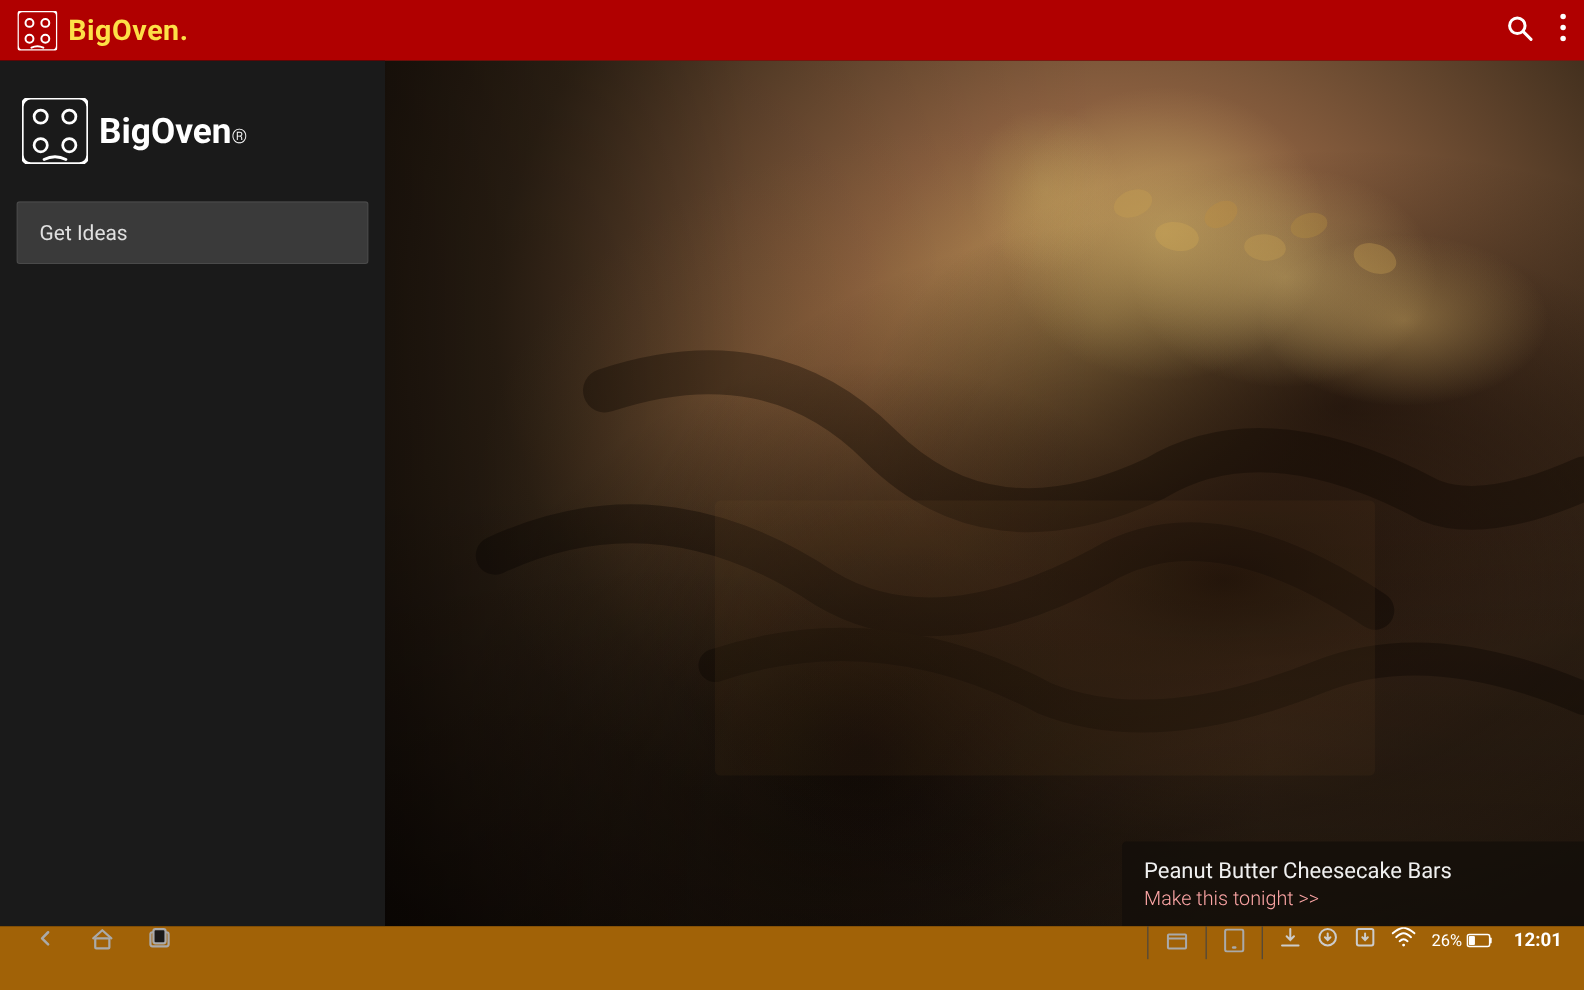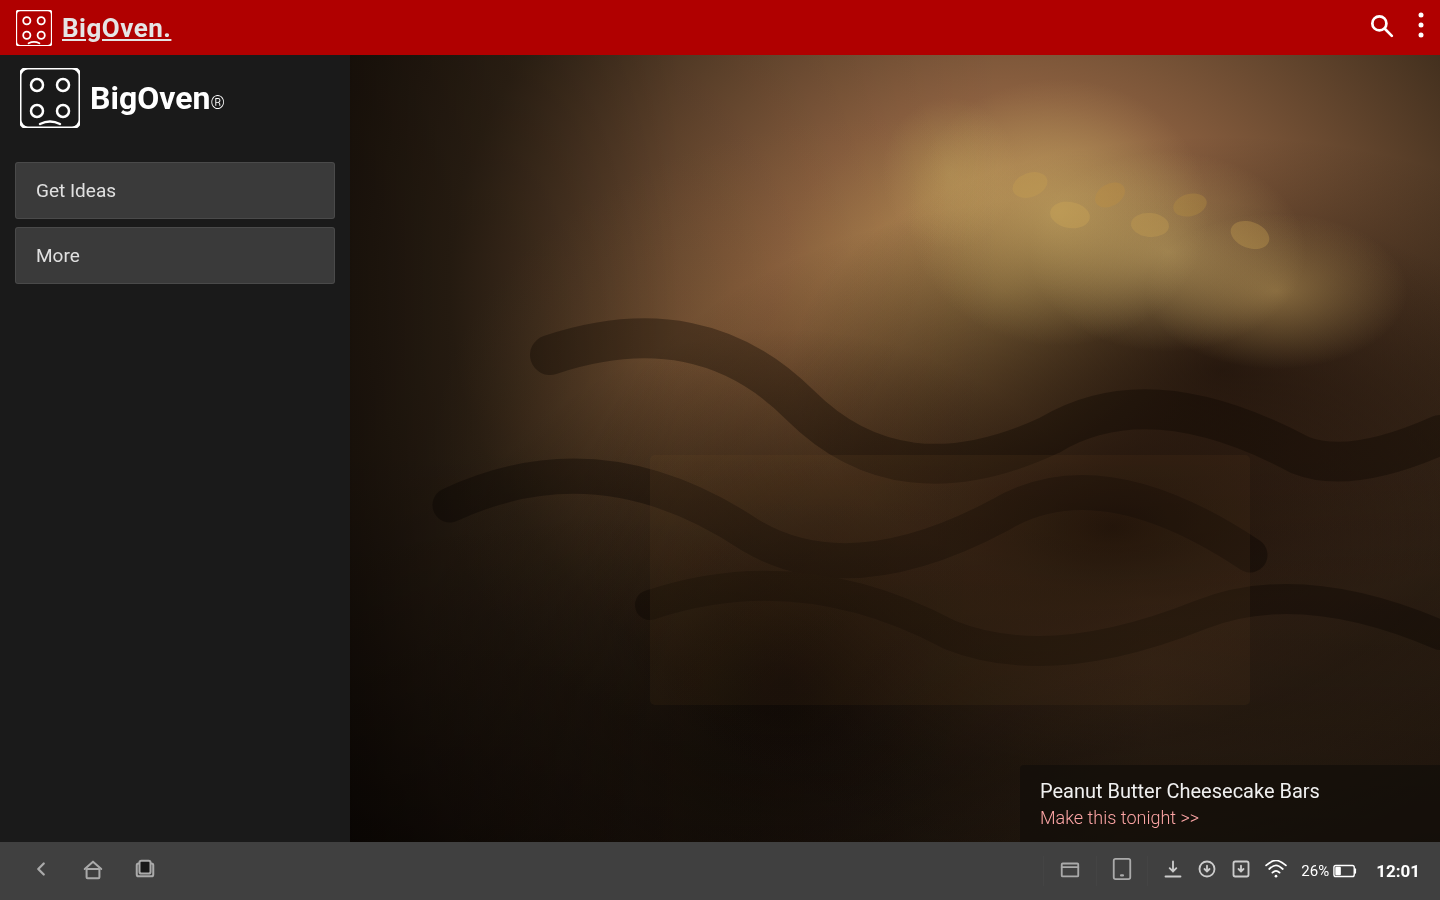--- a/index.html
+++ b/index.html
@@ -27,25 +27,24 @@
     #top-bar-left {
       display: flex;
       align-items: center;
       gap: 10px;
     }
     .logo-icon-top {
       width: 36px;
       height: 36px;
     }
     .top-bar-title {
-      color: #e5e5e5;
+      color: #fde047;
       font-size: 26px;
       font-weight: bold;
       letter-spacing: 0.5px;
-      text-decoration: underline;
     }
     #top-bar-right {
       display: flex;
       align-items: center;
       gap: 24px;
     }
     .top-icon {
       color: #fff;
       font-size: 24px;
       cursor: pointer;
@@ -60,21 +59,21 @@
     }
 
     
     #sidebar {
       width: 350px;
       min-width: 350px;
       background: rgba(30, 30, 30, 0.85);
       display: flex;
       flex-direction: column;
       align-items: flex-start;
-      padding-top: 3px;
+      padding-top: 24px;
       position: relative;
       z-index: 10;
     }
 
     #sidebar-logo {
       display: flex;
       align-items: center;
       gap: 10px;
       padding: 10px 20px 30px 20px;
     }
@@ -170,23 +169,23 @@
     .caption-cta {
       color: #fca5a5;
       font-size: 18px;
       font-weight: 300;
     }
 
     
     #bottom-bar {
       width: 100%;
       height: 58px;
-      background: #404040;
-      display: flex;
-      align-items: center;
+      background: #a16207;
+      display: flex;
+      align-items: flex-start;
       position: relative;
       z-index: 100;
     }
 
     #bottom-left-nav {
       display: flex;
       align-items: center;
       gap: 30px;
       padding-left: 30px;
       flex: 1;
@@ -292,23 +291,20 @@
         <path d="M20 56 Q30 51 40 56" stroke="white" stroke-width="2.5" fill="none" stroke-linecap="round"></path>
       </svg>
       <span class="sidebar-logo-text">BigOven<span style="font-size:18px;font-weight:300;">®</span></span>
     </div>
 
     <div class="nav-item">
       <span class="nav-item-label">Get Ideas</span>
     </div>
 
 
-    <div class="nav-item">
-      <span class="nav-item-label">More</span>
-    </div>
   </div>
 
   <div id="food-bg">
     <div id="food-canvas">
       
     </div>
     <div class="choc-layer"></div>
     <div class="peanut-layer"></div>
     <div class="dark-layer"></div>
 

